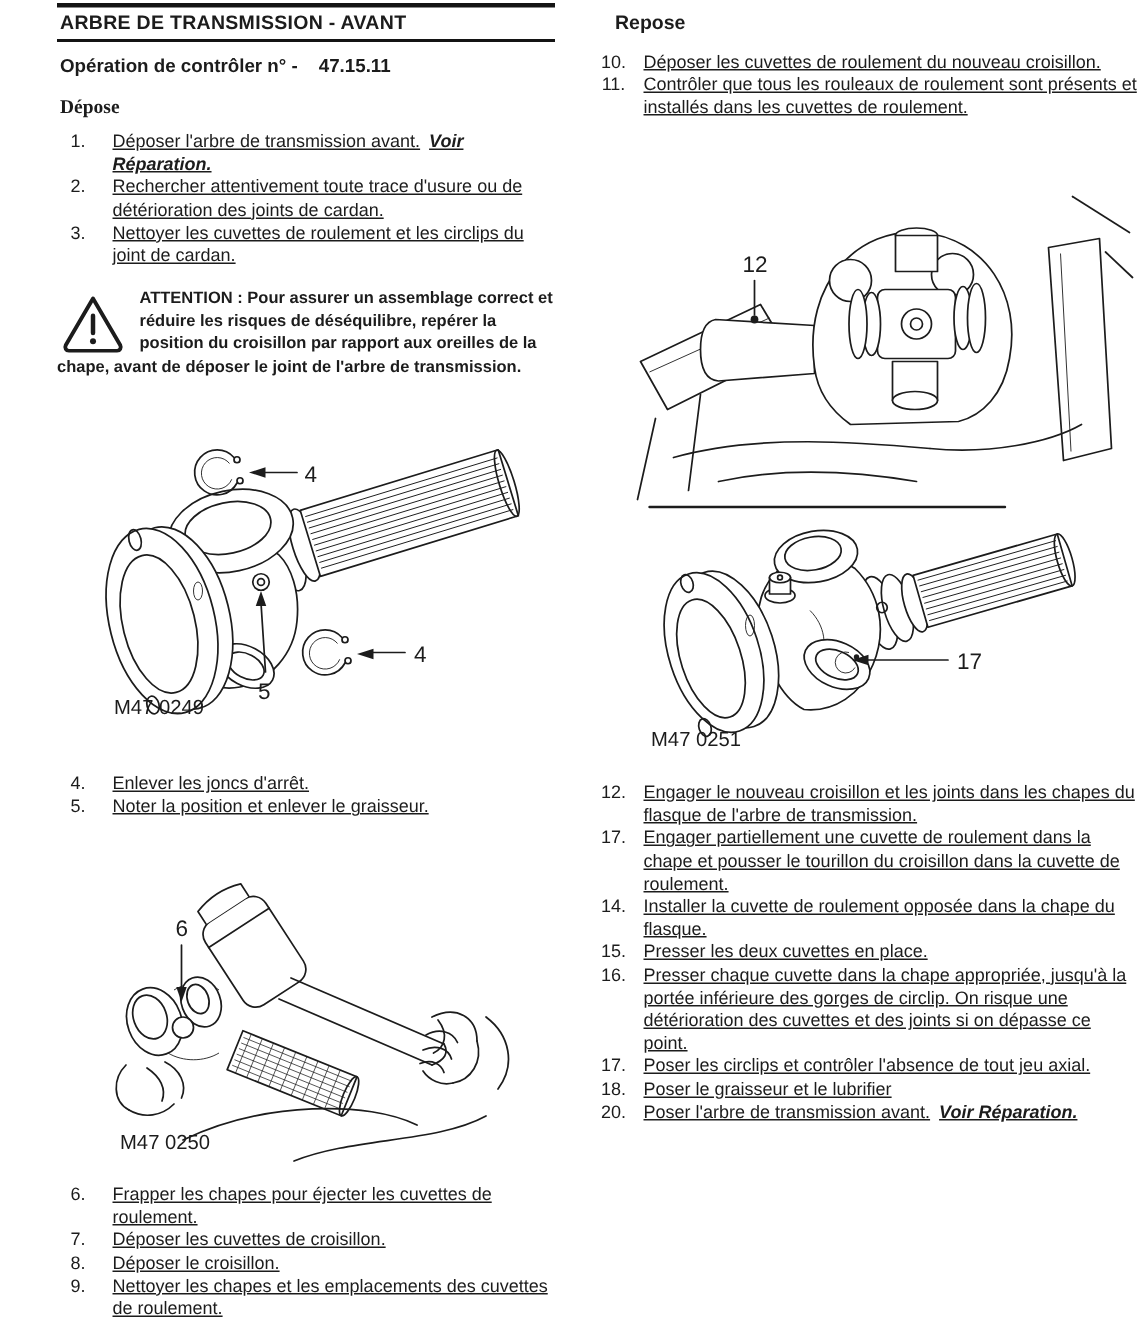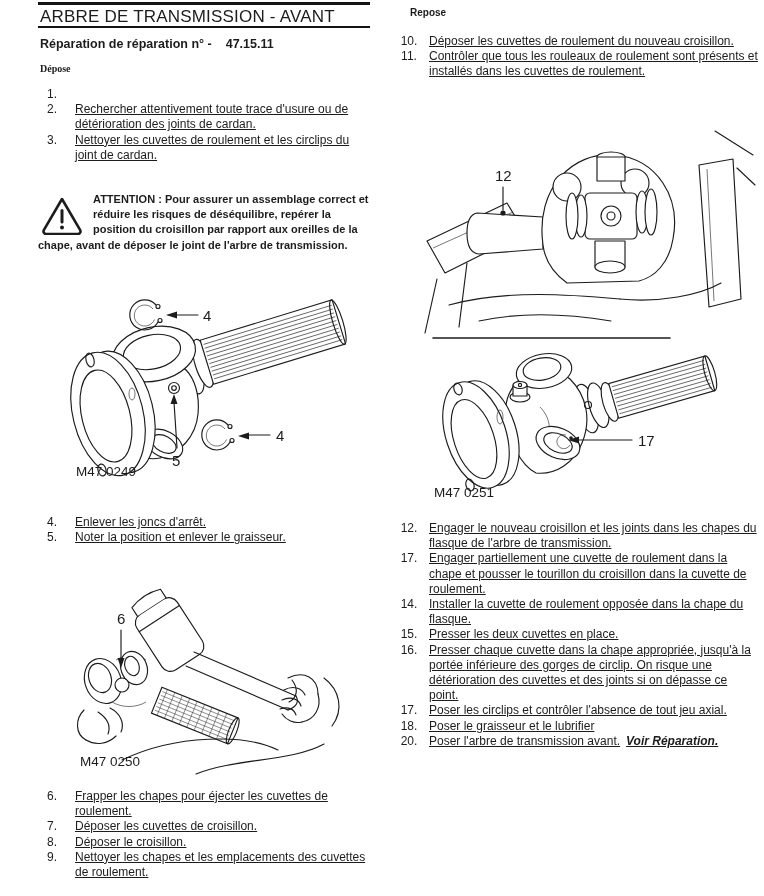--- a/index.html
+++ b/index.html
@@ -6,25 +6,25 @@
   body{
     width:764px;height:896px;position:relative;overflow:hidden;
     background:#ffffff;color:#1c1c1c;
     font-family:"Liberation Sans",sans-serif;
     -webkit-font-smoothing:antialiased;
   }
   .abs{position:absolute;}
   .rule{position:absolute;background:#141414;}
   .doc-title{
     position:absolute;left:40px;top:7px;width:330px;
-    font-size:17px;font-weight:400;letter-spacing:.2px;
+    font-size:13px;font-weight:700;letter-spacing:.2px;
   }
   .op-line{position:absolute;left:40px;top:37px;font-size:12.5px;font-weight:700;}
   .op-num{margin-left:14px;margin-top:12px;}
-  .sec-head{position:absolute;font-size:10px;font-weight:700;}
+  .sec-head{position:absolute;font-size:13px;font-weight:700;}
   .steplist{position:absolute;font-size:12px;line-height:15.2px;}
   .step{display:flex;align-items:flex-start;}
   .num{font-weight:400;flex:none;text-align:center;}
   .txt{margin-left:9px;text-decoration:underline;}
   .col-l .num{width:28px;}
   .col-l .txt{width:292px;}
   .col-r .num{width:22px;}
   .col-r .txt{width:330px;}
   .ref{font-weight:700;font-style:italic;margin-left:6px;}
   .warning{
@@ -43,28 +43,29 @@
   .figlabel{font-size:13.5px;}
 </style>
 </head>
 <body>
 
 <div class="rule" style="left:38px;top:2px;width:332px;height:3px;"></div>
 <div class="doc-title">ARBRE DE TRANSMISSION - AVANT</div>
 <div class="rule" style="left:38px;top:26px;width:332px;height:2px;"></div>
 
 <div class="op-line">
-  <span>Réparation de réparation n° -</span><span class="op-num">47.15.11</span>
+  <span>Opération de contrôler n° -</span><span class="op-num">47.15.11</span>
 </div>
 
 <div class="sec-head" style="left:40px;top:63px;font-family:Liberation Serif, serif;">Dépose</div>
 
 <div class="steplist col-l" style="left:38px;top:87px;">
   <div class="step">
     <span class="num">1.</span>
+    <span class="txt"><span>Déposer l'arbre de transmission avant.</span><span class="ref">Voir Réparation.</span></span>
   </div>
   <div class="step">
     <span class="num">2.</span>
     <span class="txt">Rechercher attentivement toute trace d'usure ou de détérioration des joints de cardan.</span>
   </div>
   <div class="step">
     <span class="num">3.</span>
     <span class="txt">Nettoyer les cuvettes de roulement et les circlips du joint de cardan.</span>
   </div>
 </div>

